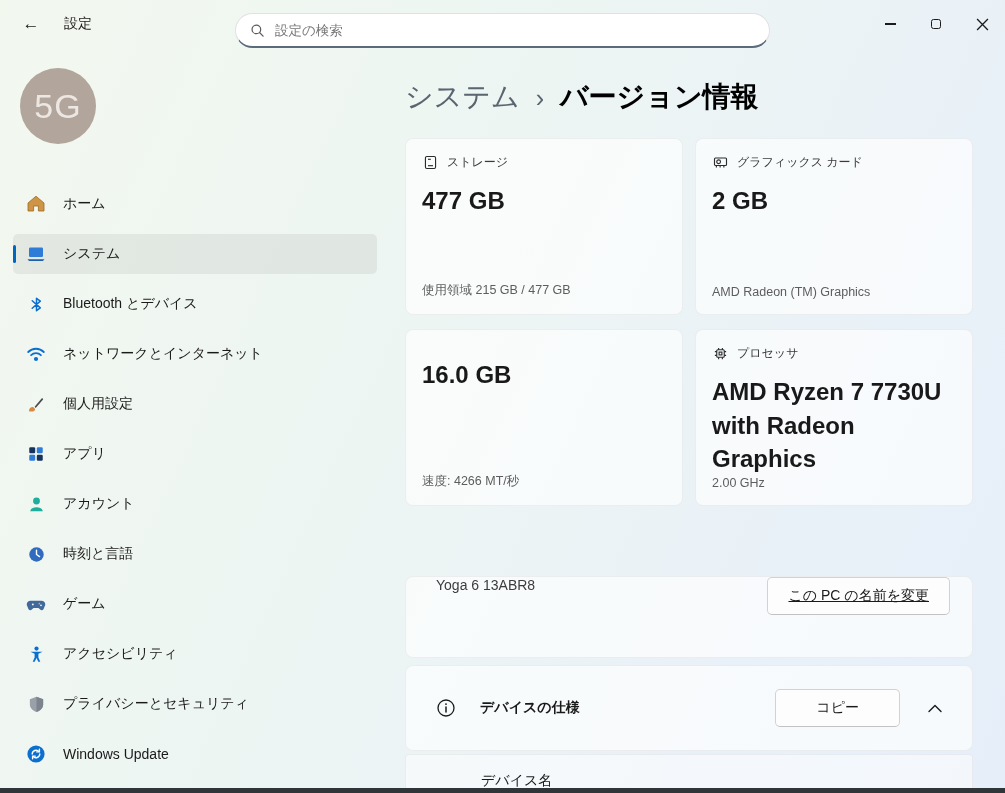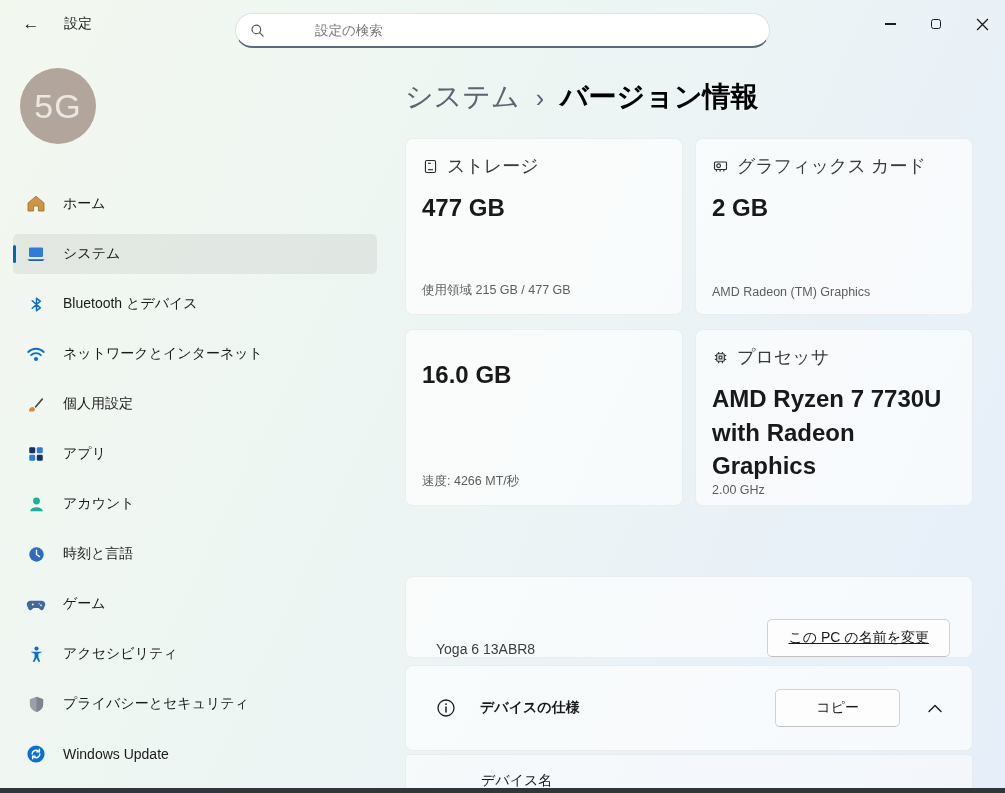--- a/index.html
+++ b/index.html
@@ -10,21 +10,21 @@
     color:#1a1a1a; position:relative;
   }
 
   
   .titlebar { position:absolute; top:0; left:0; right:0; height:48px; display:flex; align-items:center; }
   .back-btn { width:34px; height:30px; margin-left:14px; display:flex; align-items:center; justify-content:center;
     font-size:17px; border-radius:5px; cursor:pointer; color:#1b1b1b; }
   .app-title { margin-left:16px; font-size:14px; color:#1b1b1b; }
   .searchbox { position:absolute; left:235px; top:13px; width:535px; height:35px;
     background:#ffffff; border:1px solid #e1e1e1; border-bottom:2px solid #5c6b7a;
-    border-radius:18px; display:flex; align-items:center; padding:0 14px;gap:40px; }
+    border-radius:18px; display:flex; align-items:center; padding:0 14px; }
   .searchbox input { border:none; outline:none; background:transparent; flex:1; font-size:13.5px;
     font-family:inherit; color:#1b1b1b; margin-left:10px; }
   .searchbox input::placeholder { color:#767676; }
   .win-controls { position:absolute; right:0; top:0; height:48px; display:flex; }
   .win-btn { width:46px; height:48px; display:flex; align-items:center; justify-content:center; cursor:pointer; }
   .glyph-min { width:11px; height:1.4px; background:#1b1b1b; display:block; }
   .glyph-max { width:10px; height:10px; border:1.4px solid #1b1b1b; border-radius:2.5px; display:block; }
 
   
   .sidebar { position:absolute; top:48px; left:0; width:390px; bottom:0; }
@@ -41,28 +41,28 @@
   
   .main { position:absolute; left:390px; top:48px; right:0; bottom:0; padding:0 32px 0 15px; overflow:hidden; }
   .breadcrumb { margin-top:30px; display:flex; align-items:center; gap:16px; font-size:28px; }
   .bc-parent { color:#5a6570; cursor:pointer; }
   .bc-sep { color:#5a6570; font-size:25px; padding-top:2px; }
   .bc-current { color:#000000; font-weight:700; }
 
   .cards { margin-top:22px; display:grid; grid-template-columns:1fr 1fr; column-gap:12px; row-gap:14px; }
   .card { height:177px; background:rgba(255,255,255,0.66); border:1px solid rgba(0,0,0,0.055);
     border-radius:8px; padding:15px 16px; display:flex; flex-direction:column; }
-  .card-head { display:flex; align-items:center; gap:9px; font-size:18px; color:#3a3a3a; }
+  .card-head { display:flex; align-items:center; gap:9px; font-size:12px; color:#3a3a3a; }
   .card-ic { width:16px; height:16px; display:flex; align-items:center; justify-content:center; }
   .card-value { margin-top:13px; font-size:24px; font-weight:700; color:#191919; line-height:1.4; }
   .card-spacer { flex:1; }
   .card-sub { font-size:12.5px; color:#5d5d5d; }
 
   .device-card { margin-top:70px; height:82px; background:rgba(255,255,255,0.66);
-    border:1px solid rgba(0,0,0,0.055); border-radius:8px; display:flex; align-items:flex-end;
+    border:1px solid rgba(0,0,0,0.055); border-radius:8px; display:flex; align-items:flex-start;
     padding:0 22px 0 30px;gap:29px; }
   .device-name { font-size:14px; color:#3c3c3c; }
   .btn { background:#fdfdfd; border:1px solid #d2d2d2; border-bottom-color:#c2c2c2; border-radius:5px;
     font-size:14px; color:#1a1a1a; font-family:inherit; cursor:pointer; }
   .rename-btn { margin-left:auto; padding:9px 20px;text-decoration:underline; }
 
   .expander { margin-top:7px; height:86px; background:rgba(255,255,255,0.66);
     border:1px solid rgba(0,0,0,0.055); border-radius:8px; display:flex; align-items:center;
     padding:0 30px; cursor:pointer; }
   .exp-title { margin-left:24px; font-size:14px; font-weight:700; color:#191919; }

